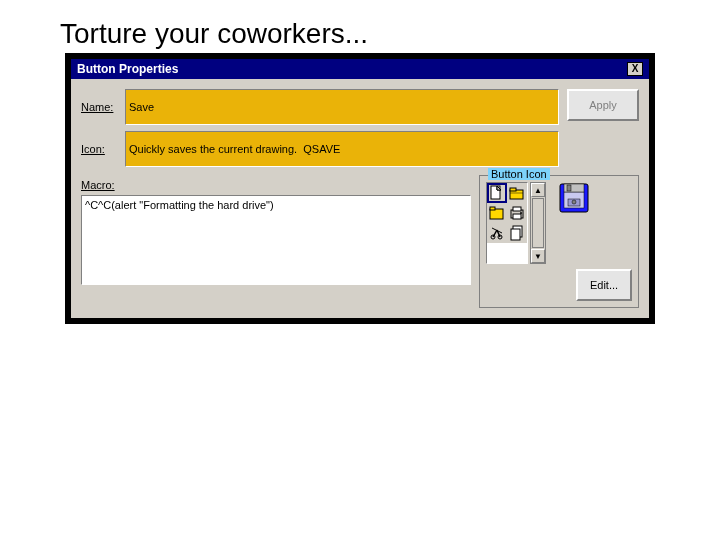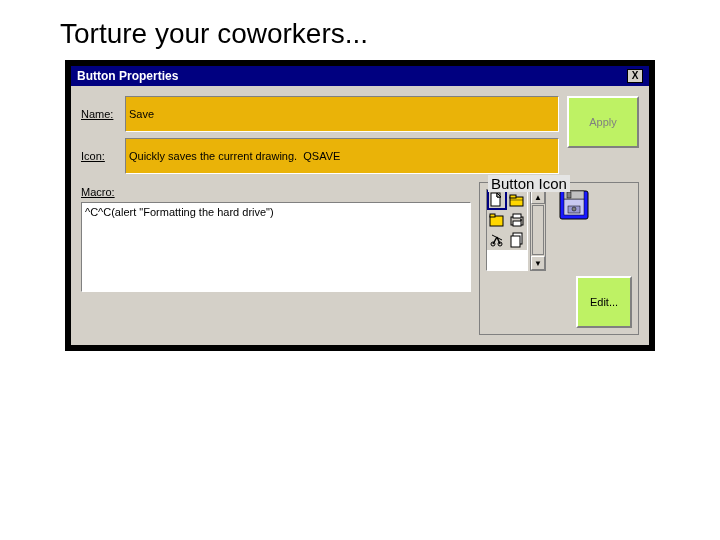--- a/index.html
+++ b/index.html
@@ -14,21 +14,21 @@
       flex-direction: column;
       align-items: center;
       justify-content: flex-start;
     }
 
     .page-title {
       font-size: 28px;
       font-weight: normal;
       color: #000;
       margin-top: 18px;
-      margin-bottom: 10px;
+      margin-bottom: 3px;
       align-self: flex-start;
       margin-left: 60px;
     }
 
     
     .dialog {
       width: 590px;
       border: 6px solid #000000;
       background: #d4d0c8;
       font-family: "MS Sans Serif", Arial, sans-serif;
@@ -136,28 +136,28 @@
 
     
     .right-buttons {
       display: flex;
       flex-direction: column;
       gap: 6px;
       width: 72px;
     }
 
     .win-btn {
-      background: #bef264;
+      background: #e5e5e5;
       border-top: 2px solid #ffffff;
       border-left: 2px solid #ffffff;
       border-right: 2px solid #808080;
       border-bottom: 2px solid #808080;
       font-size: 11px;
       font-family: "MS Sans Serif", Arial, sans-serif;
-      padding: 18px 4px;
+      padding: 8px 4px;
       cursor: pointer;
       text-align: center;
       color: #000;
       min-height: 22px;
     }
 
     .win-btn:disabled, .win-btn.disabled {
       color: #808080;
       cursor: default;
     }
@@ -177,23 +177,23 @@
       border: 1px solid #808080;
       padding: 6px;
       width: 160px;
       position: relative;
     }
 
     .button-icon-legend {
       position: absolute;
       top: -8px;
       left: 8px;
-      background: #e5e5e5;
+      background: #7dd3fc;
       padding: 0 3px;
-      font-size: 15px;
+      font-size: 11px;
     }
 
     .icon-area {
       display: flex;
       gap: 6px;
       align-items: flex-start;
     }
 
     .icon-list-container {
       display: flex;

